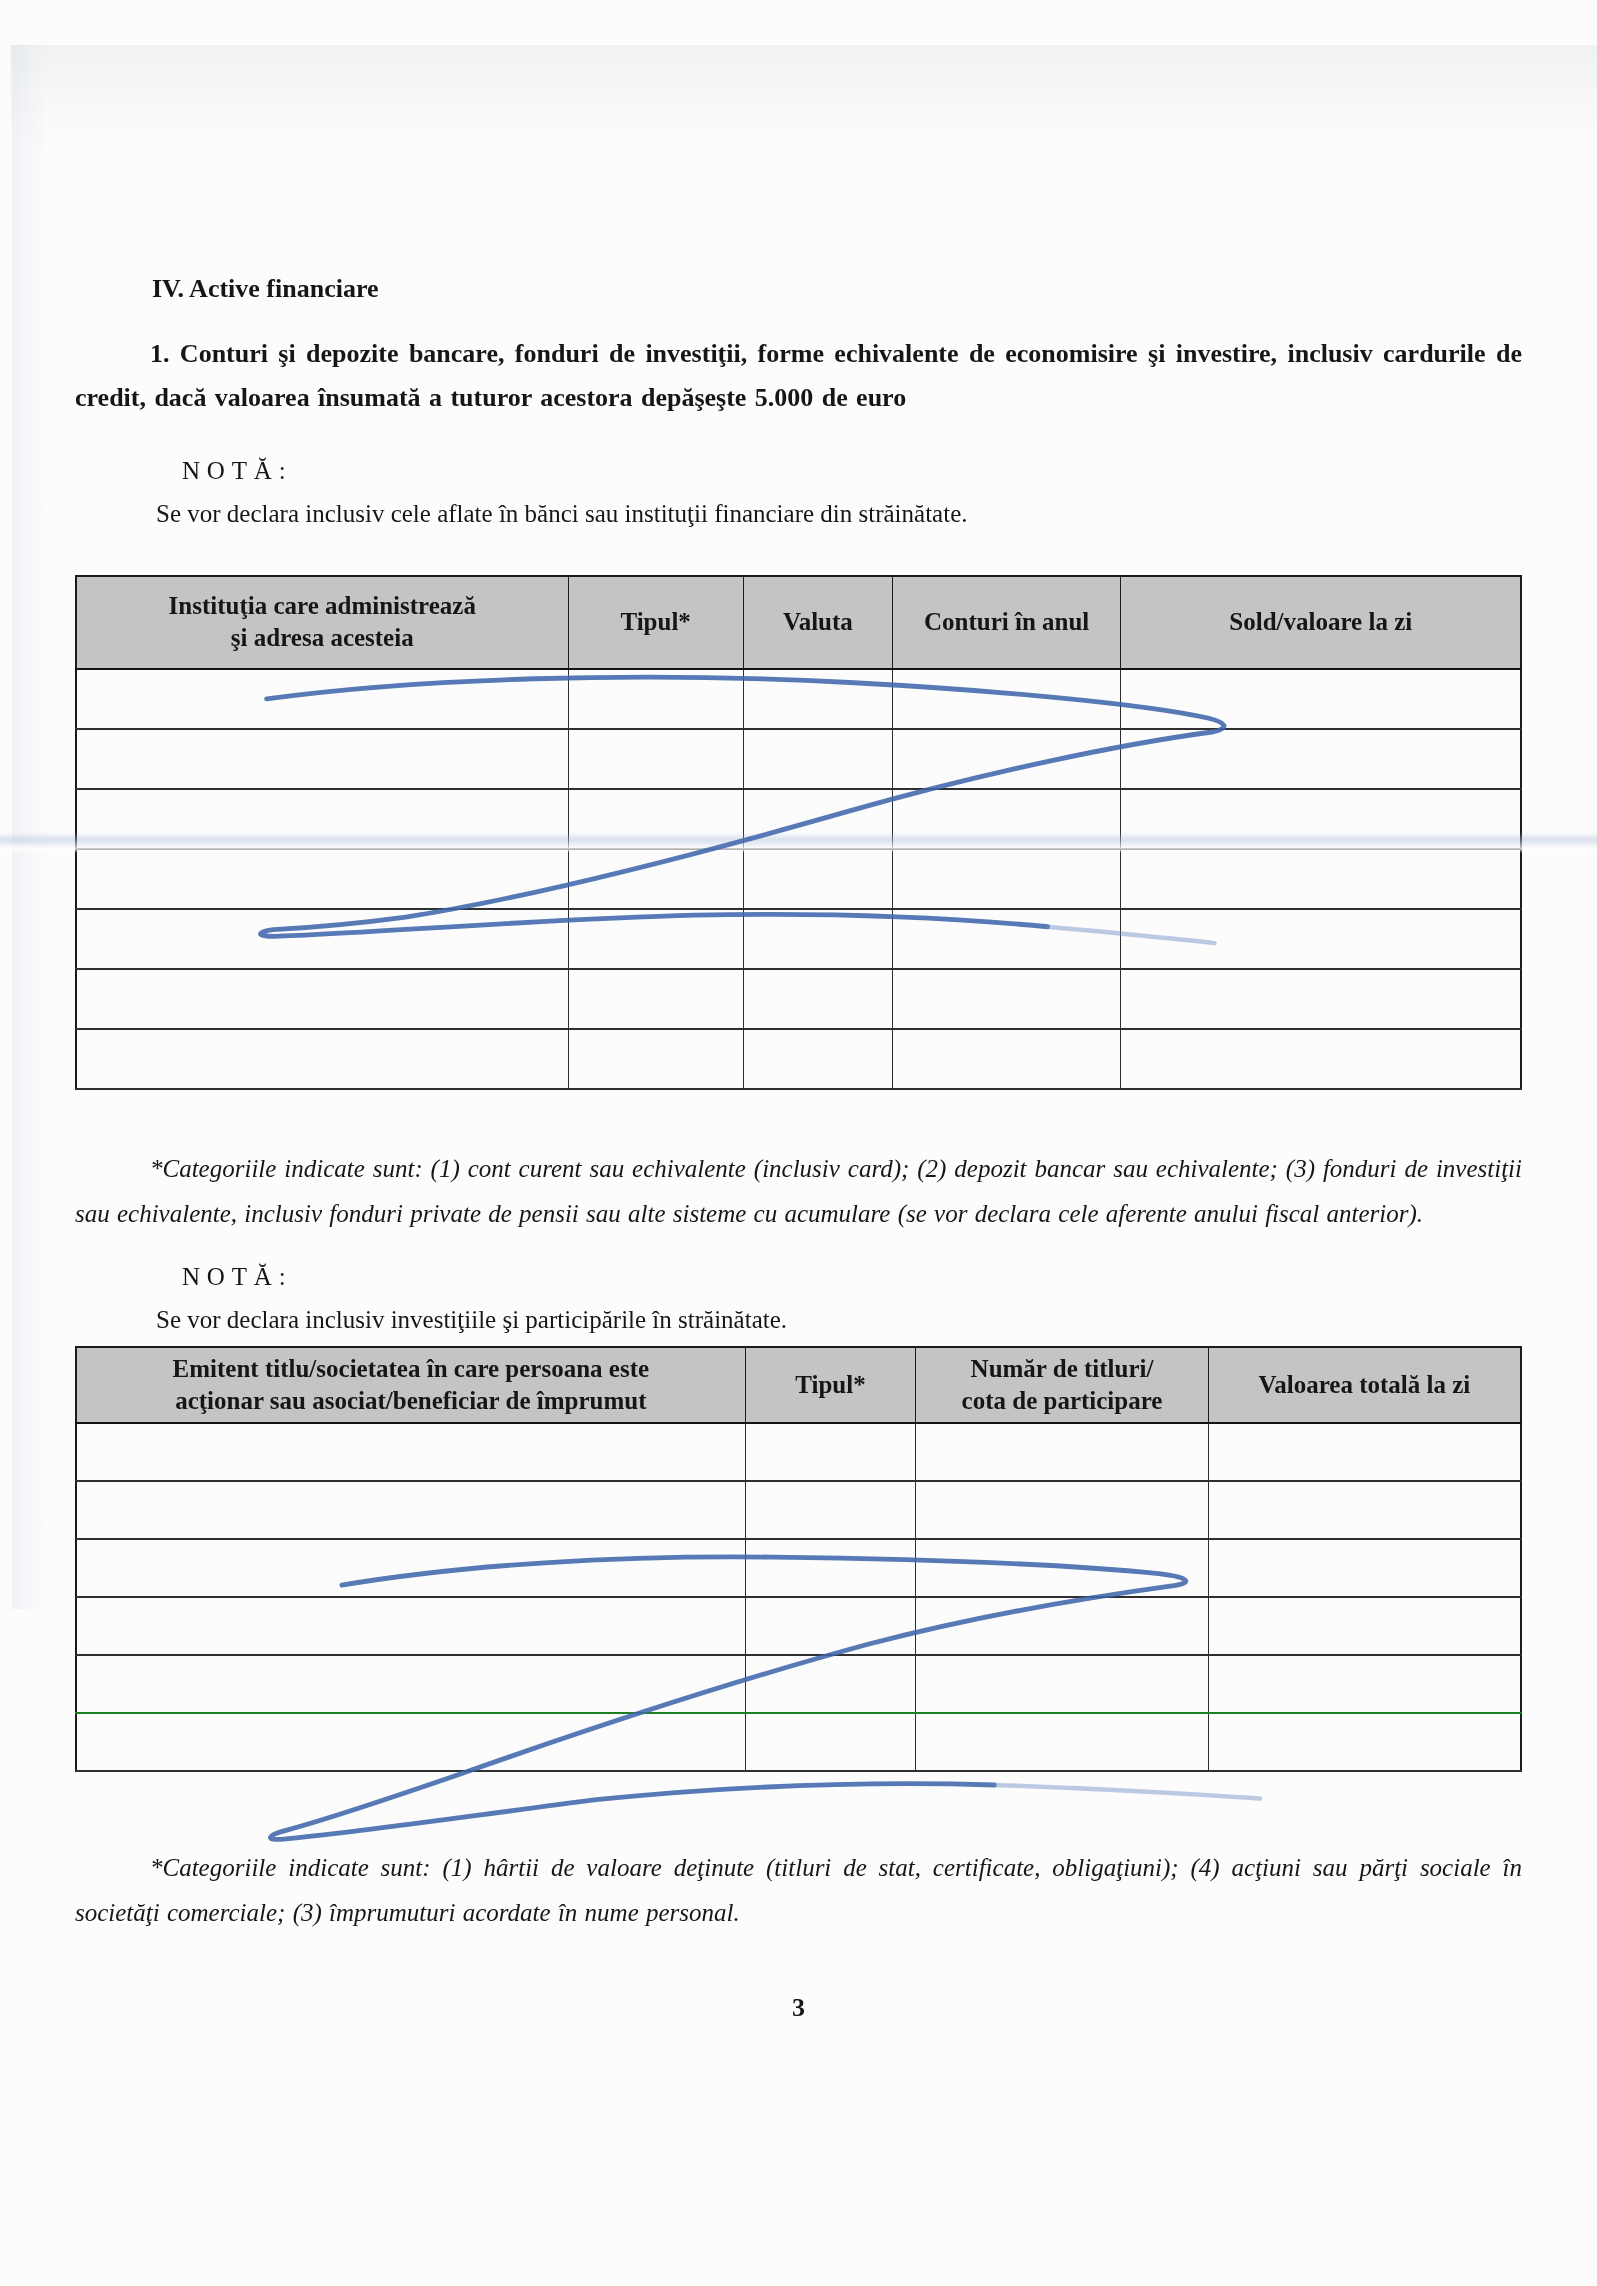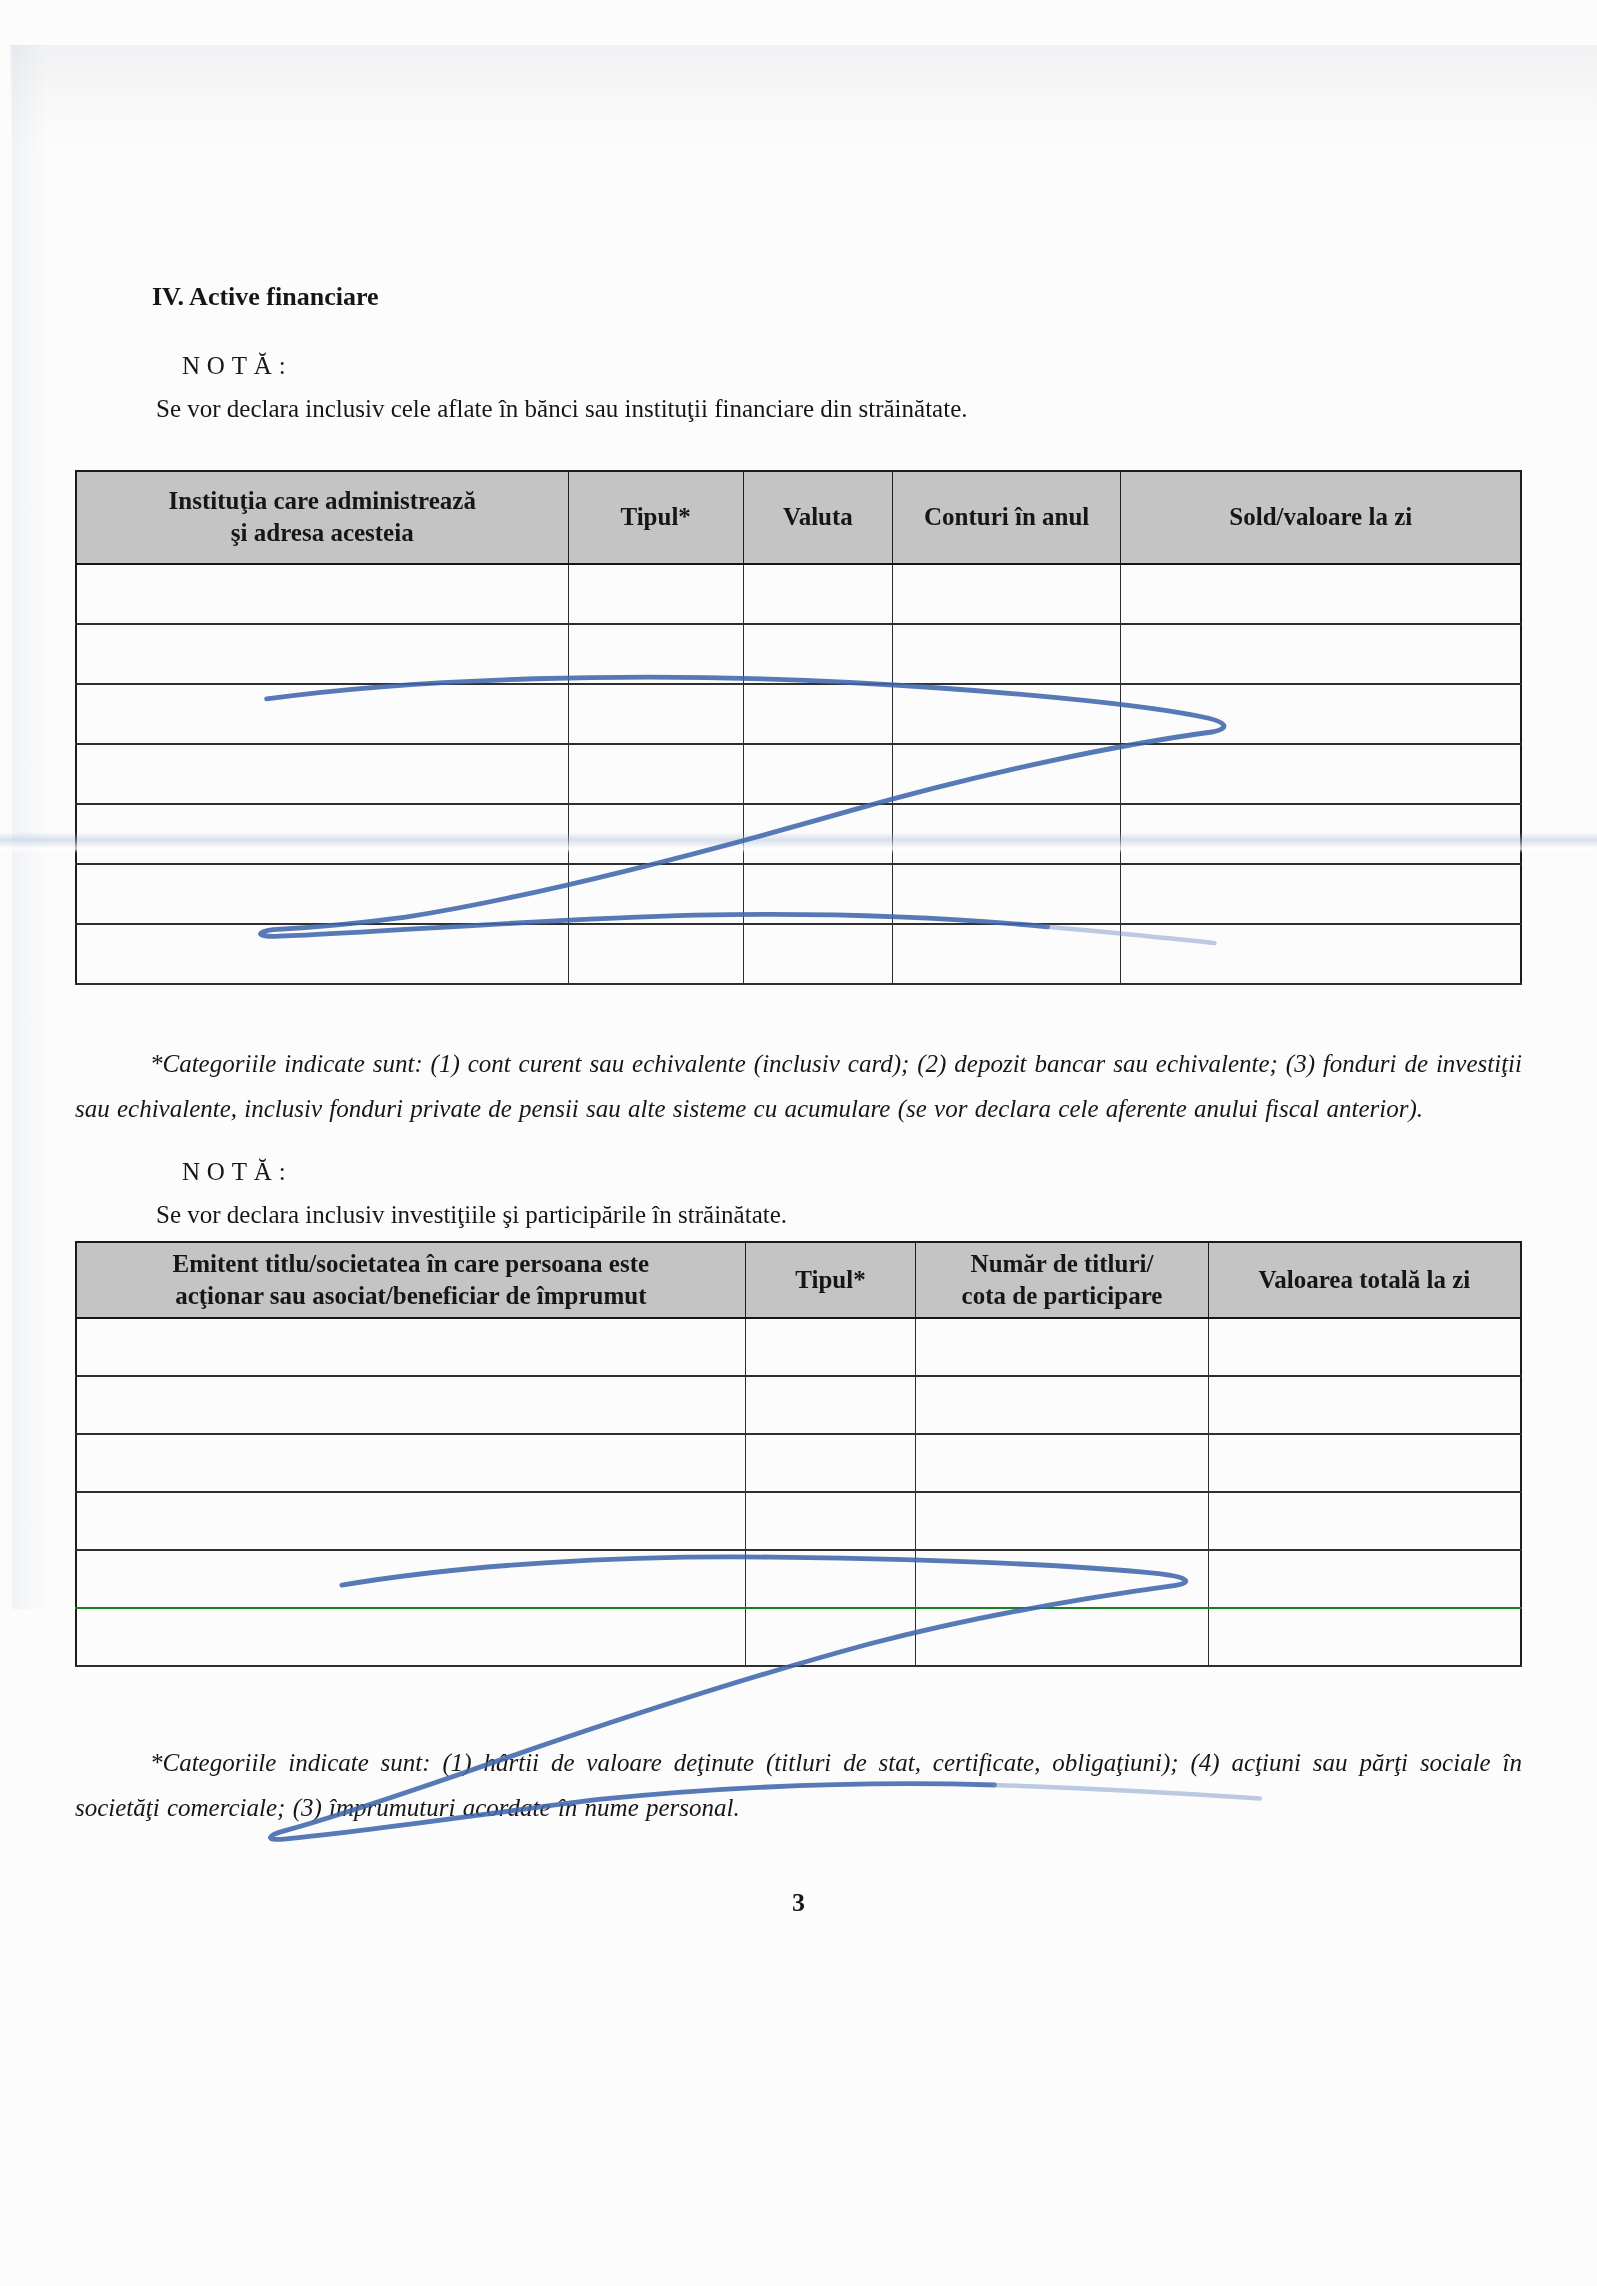--- a/index.html
+++ b/index.html
@@ -8,21 +8,21 @@
     background:#f4f4f4;
     font-family:"Liberation Serif","DejaVu Serif",serif;
     color:#161616;
   }
   .page{
     position:relative;
     width:1598px;height:2286px;
     background:#fcfcfc;
     overflow:hidden;
     box-sizing:border-box;
-    padding:15px 76px 0 75px;
+    padding:7px 76px 0 75px;
   }
   
   .scan-top{
     position:absolute;left:9.7px;right:0;top:45px;height:108px;
     background:linear-gradient(180deg,rgba(148,156,168,.11),rgba(148,156,168,.04) 55%,rgba(148,156,168,0));
     pointer-events:none;
   }
   .scan-left{
     position:absolute;left:11.6px;top:45px;width:35px;height:1564px;
     background:linear-gradient(90deg,rgba(140,160,190,.10),rgba(140,160,190,0));
@@ -113,20 +113,21 @@
 </head>
 <body>
 
 <div class="page">
 
   <div class="scan-top"></div>
   <div class="scan-left"></div>
 
   <h2 class="section-title">IV. Active financiare</h2>
 
+  <p class="para-bold">1. Conturi şi depozite bancare, fonduri de investiţii, forme echivalente de economisire şi investire, inclusiv cardurile de credit, dacă valoarea însumată a tuturor acestora depăşeşte 5.000 de euro</p>
 
   <p class="nota-label">NOTĂ:</p>
   <p class="nota-text">Se vor declara inclusiv cele aflate în bănci sau instituţii financiare din străinătate.</p>
 
   <table class="t1">
     <thead>
         <tr>
           <th>Instituţia care administrează
 şi adresa acesteia</th>
           <th>Tipul*</th>

